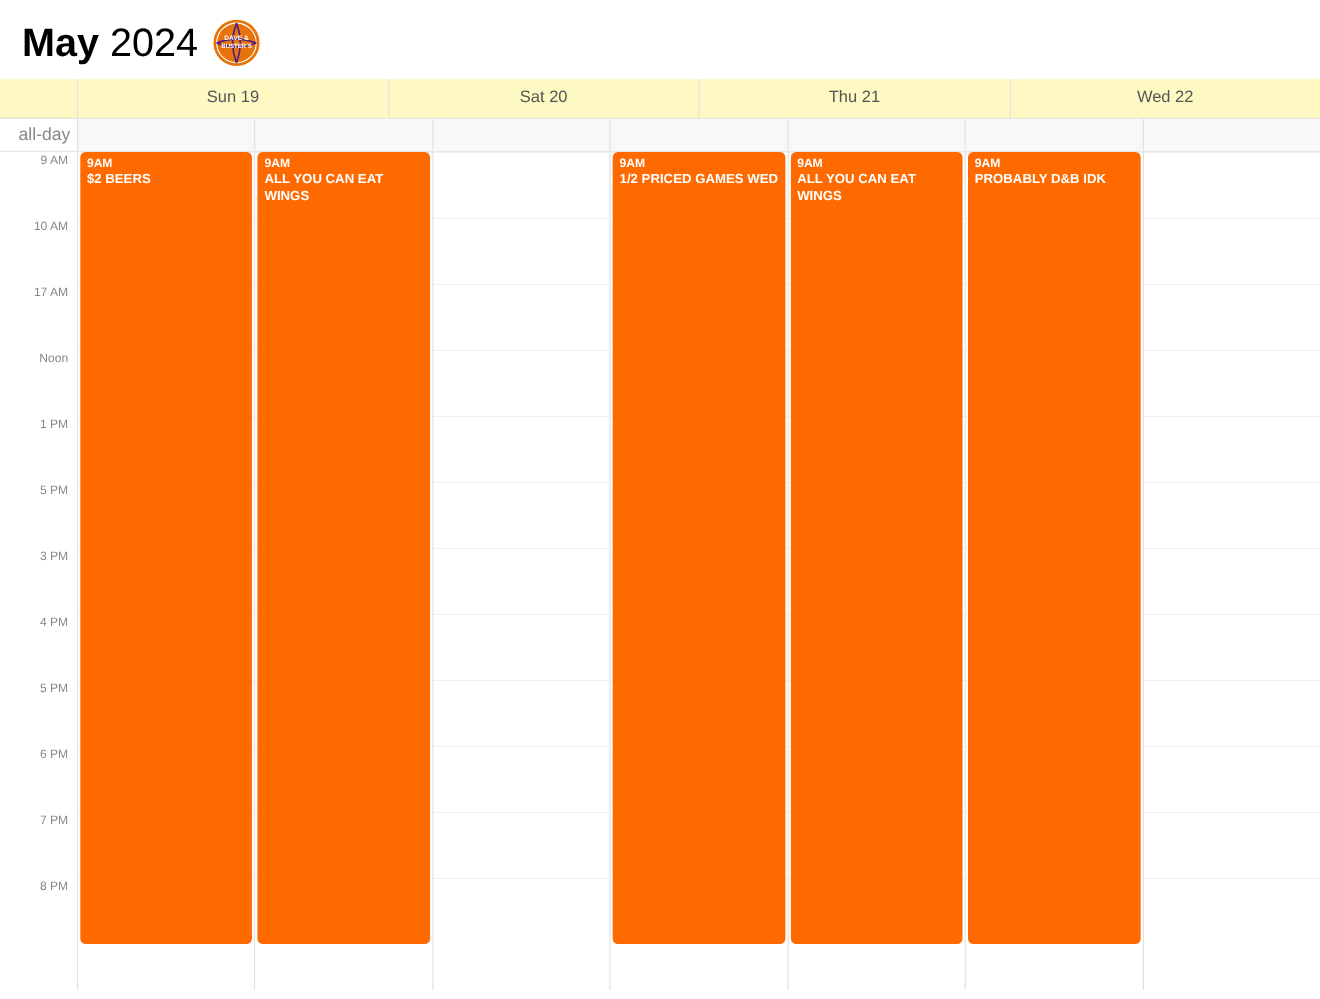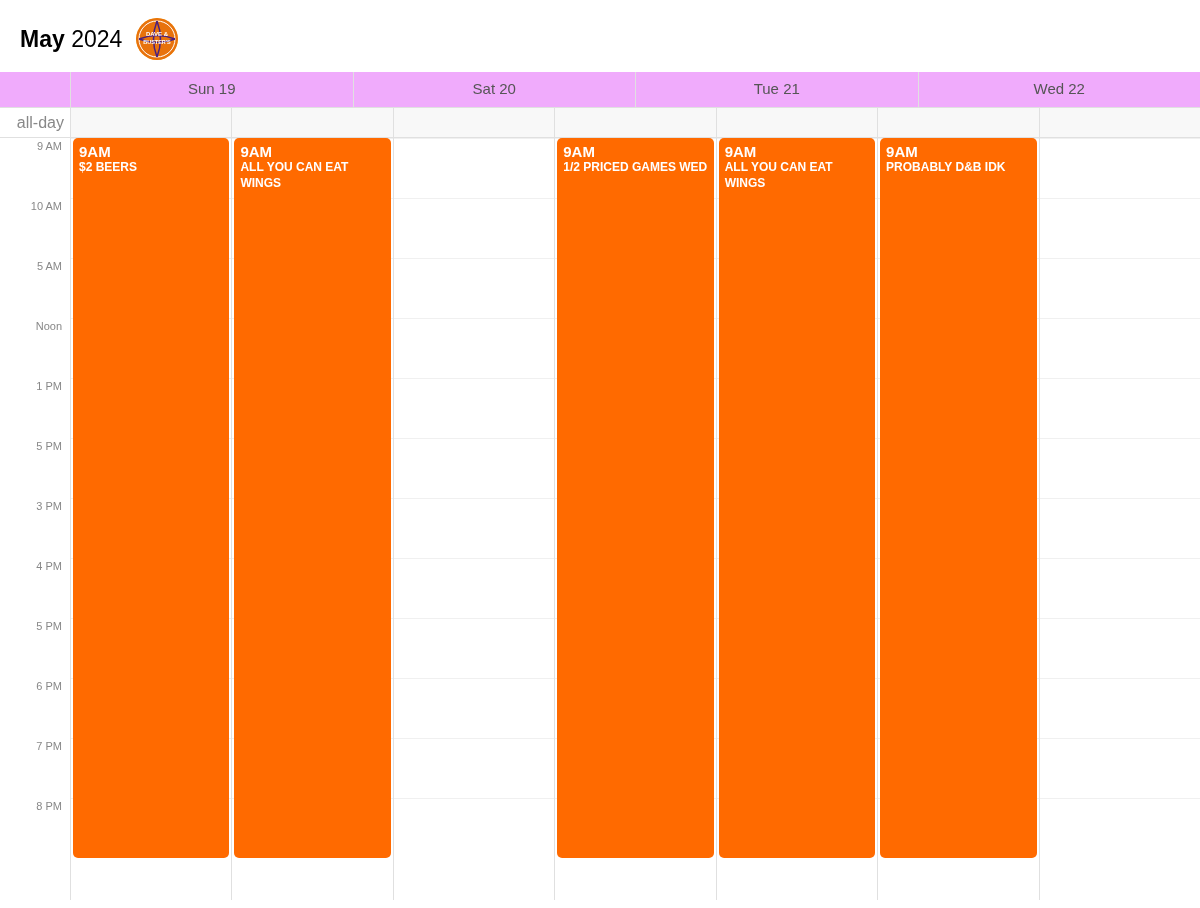--- a/index.html
+++ b/index.html
@@ -12,21 +12,21 @@
     }
 
     
     .header {
       display: flex;
       align-items: center;
       padding: 18px 20px 12px 20px;
       background: #fff;
     }
     .header-title {
-      font-size: 23px;
+      font-size: 36px;
       font-weight: 400;
       color: #000;
     }
     .header-title strong {
       font-weight: 700;
     }
     .logo {
       width: 42px;
       height: 42px;
       border-radius: 50%;
@@ -47,21 +47,21 @@
     .calendar {
       display: flex;
       flex-direction: column;
       height: calc(908px - 80px);
     }
 
     
     .day-headers {
       display: flex;
       border-bottom: 1px solid #e0e0e0;
-      background: #f0abfc;
+      background: #fef9c3;
       flex-shrink: 0;
     }
     .time-gutter {
       width: 70px;
       flex-shrink: 0;
     }
     .day-header {
       flex: 1;
       text-align: center;
       padding: 8px 0 10px;
@@ -146,21 +146,21 @@
       background: #ff6a00;
       border-radius: 5px;
       padding: 5px 6px;
       color: #fff;
       font-size: 11px;
       font-weight: 600;
       overflow: hidden;
     }
     .event-time {
       font-weight: 700;
-      font-size: 15px;
+      font-size: 11px;
       display: block;
     }
     .event-title {
       font-size: 12px;
       font-weight: 700;
       text-transform: uppercase;
       display: block;
       line-height: 1.3;
     }
 
@@ -198,42 +198,42 @@
     </svg>
   </div>
 </div>
 
 <div class="calendar">
 
   <div class="day-headers">
     <div class="time-gutter"></div>
     <div class="day-header">Sun 19</div>
     <div class="day-header">Sat 20</div>
-    <div class="day-header">Tue 21</div>
+    <div class="day-header">Thu 21</div>
     <div class="day-header">Wed 22</div>
   </div>
 
   <div class="allday-row">
     <div class="allday-label">all-day</div>
     <div class="allday-cell"></div>
     <div class="allday-cell"></div>
     <div class="allday-cell"></div>
     <div class="allday-cell"></div>
     <div class="allday-cell"></div>
     <div class="allday-cell"></div>
     <div class="allday-cell"></div>
   </div>
 
   <div class="time-grid-container">
     <div class="time-grid">
 
       <div class="time-labels">
         <div class="time-label">9 AM</div>
         <div class="time-label">10 AM</div>
-        <div class="time-label">5 AM</div>
+        <div class="time-label">17 AM</div>
         <div class="time-label">Noon</div>
         <div class="time-label">1 PM</div>
         <div class="time-label">5 PM</div>
         <div class="time-label">3 PM</div>
         <div class="time-label">4 PM</div>
         <div class="time-label">5 PM</div>
         <div class="time-label">6 PM</div>
         <div class="time-label">7 PM</div>
         <div class="time-label">8 PM</div>
       </div>

